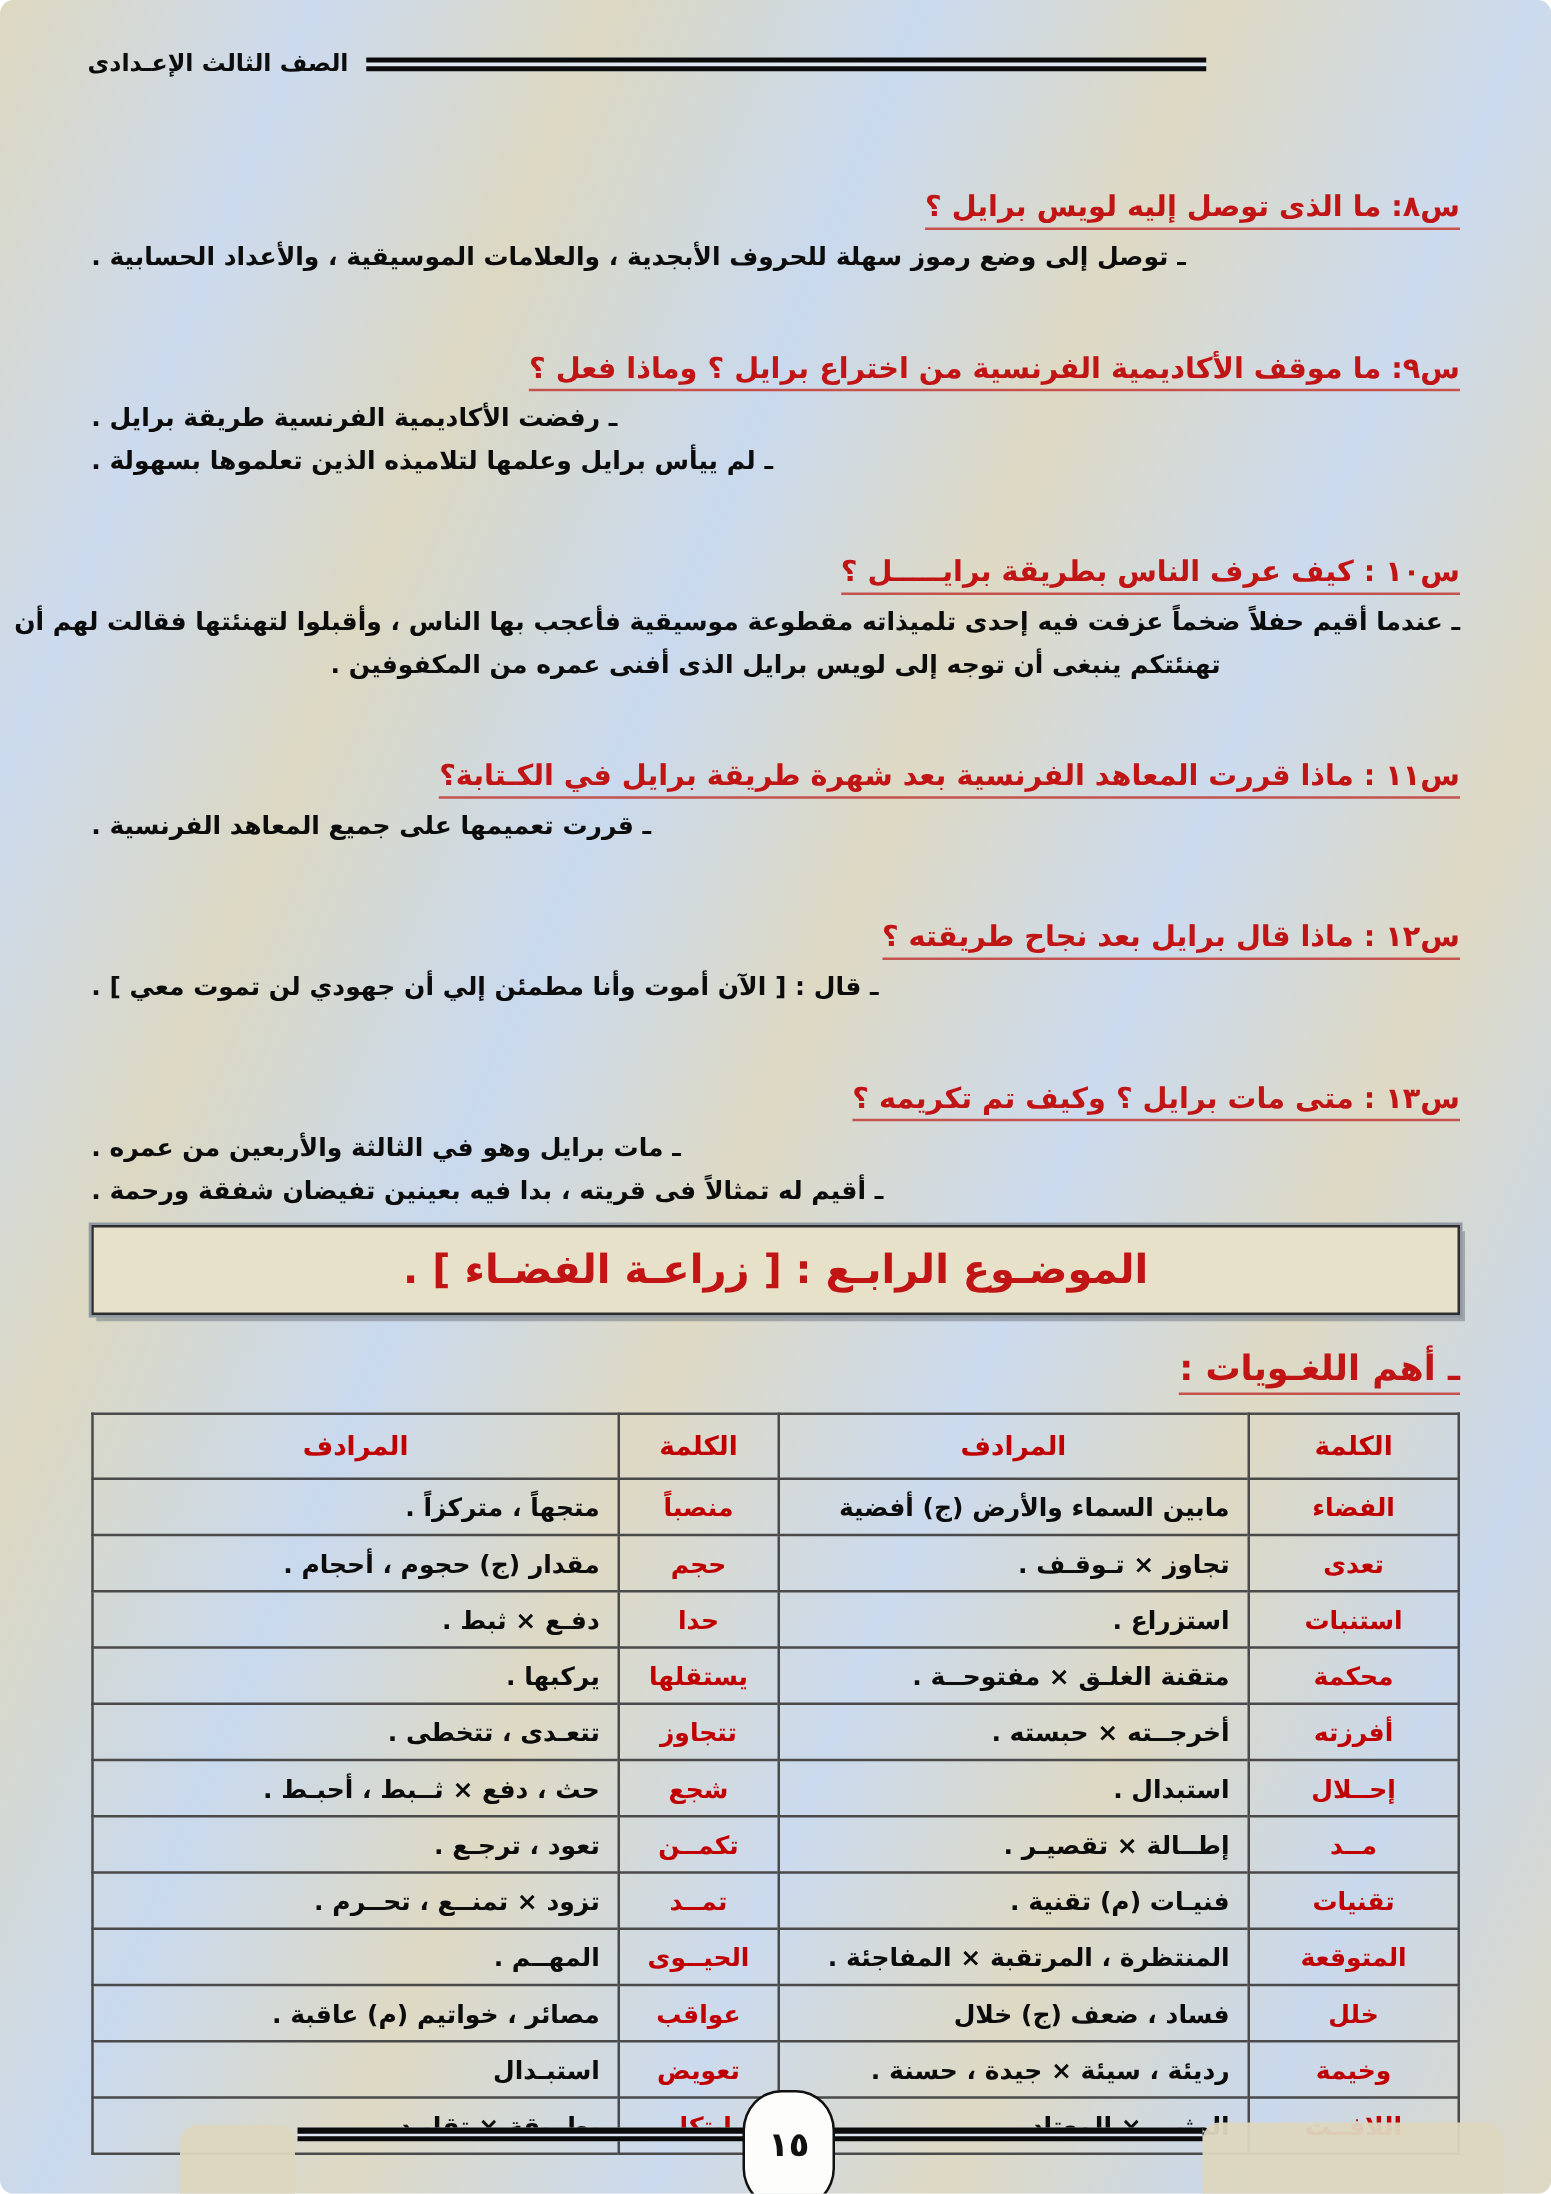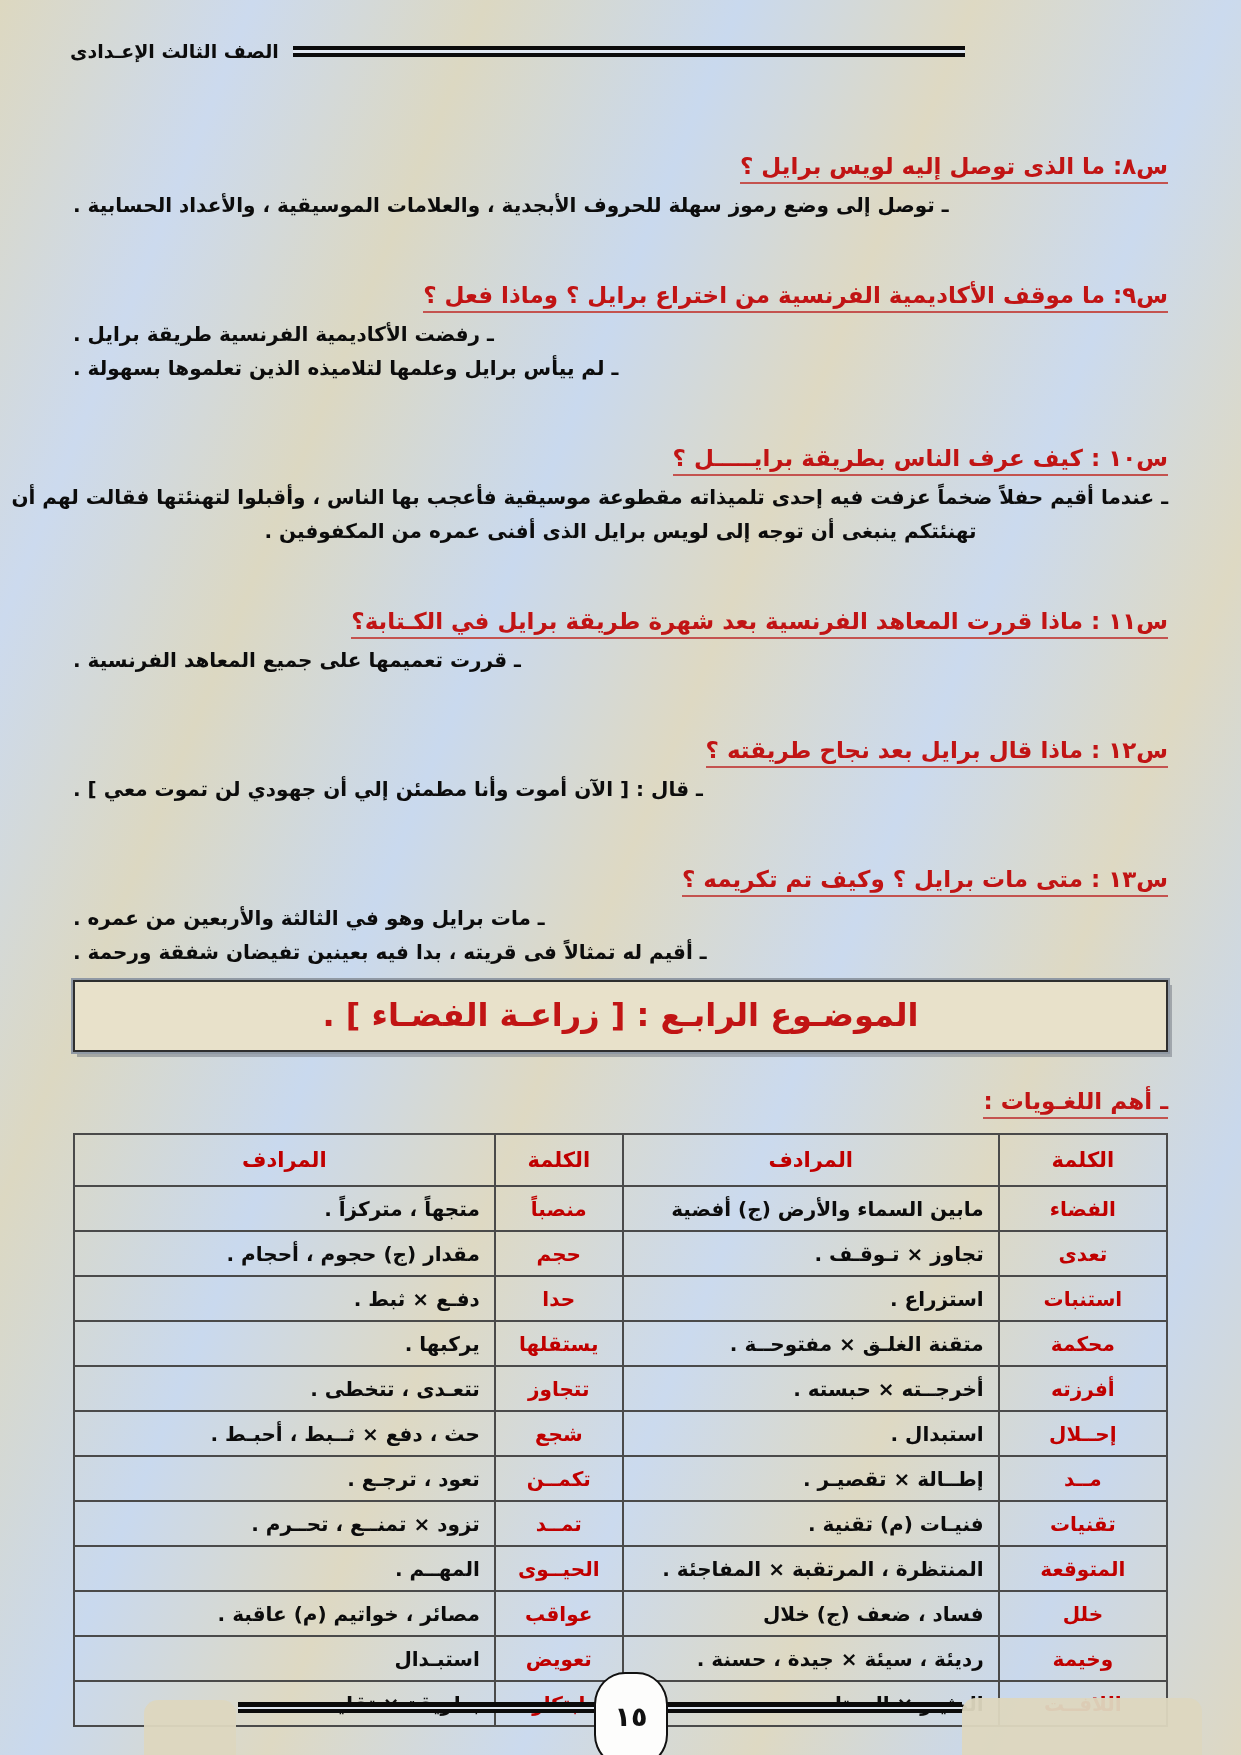--- a/index.html
+++ b/index.html
@@ -17,20 +17,21 @@
   }
   .page{
     position:relative;
     width:1241px;height:1755px;
     overflow:hidden;
     background:
       linear-gradient(112deg,
         #ddd8c0 0%, #ccdaee 13%, #dcd8c2 25%,
         #c9d9ee 38%, #ded9c3 50%, #cbdaee 63%,
         #ded9c3 75%, #c9d8ec 87%, #ded8c2 100%);
+    border-radius: 11px;
   }
   
   .top-header{
     display:flex;align-items:center;gap:14px;
     padding:40px 276px 0 70px;
   }
   .grade{font-size:19px;white-space:nowrap;letter-spacing:0;}
   .rule{
     flex:1;height:11px;
     border-top:4px solid #0b0b0b;
@@ -62,22 +63,22 @@
     outline:2px solid #9099a4;
     box-shadow:4px 5px 0 rgba(110,115,125,.5);
     text-align:center;
     padding:14px 10px 16px;
   }
   .topic-box span{
     color:var(--accent_red);
     font-size:32px;white-space:nowrap;
   }
   .vocab-head{
-    margin:36px 0 14px;text-align:right;
-    font-size:23px;color:var(--accent_red);
+    margin:26px 0 14px;text-align:right;
+    font-size:28px;color:var(--accent_red);
   }
   .vocab-head .u2{
     display:inline-block;border-bottom:2.5px solid #c4534f;padding-bottom:3px;
   }
   
   table.vocab{
     width:100%;
     border-collapse:collapse;
     direction:rtl;
     border:2.5px solid #3a3a3a;

